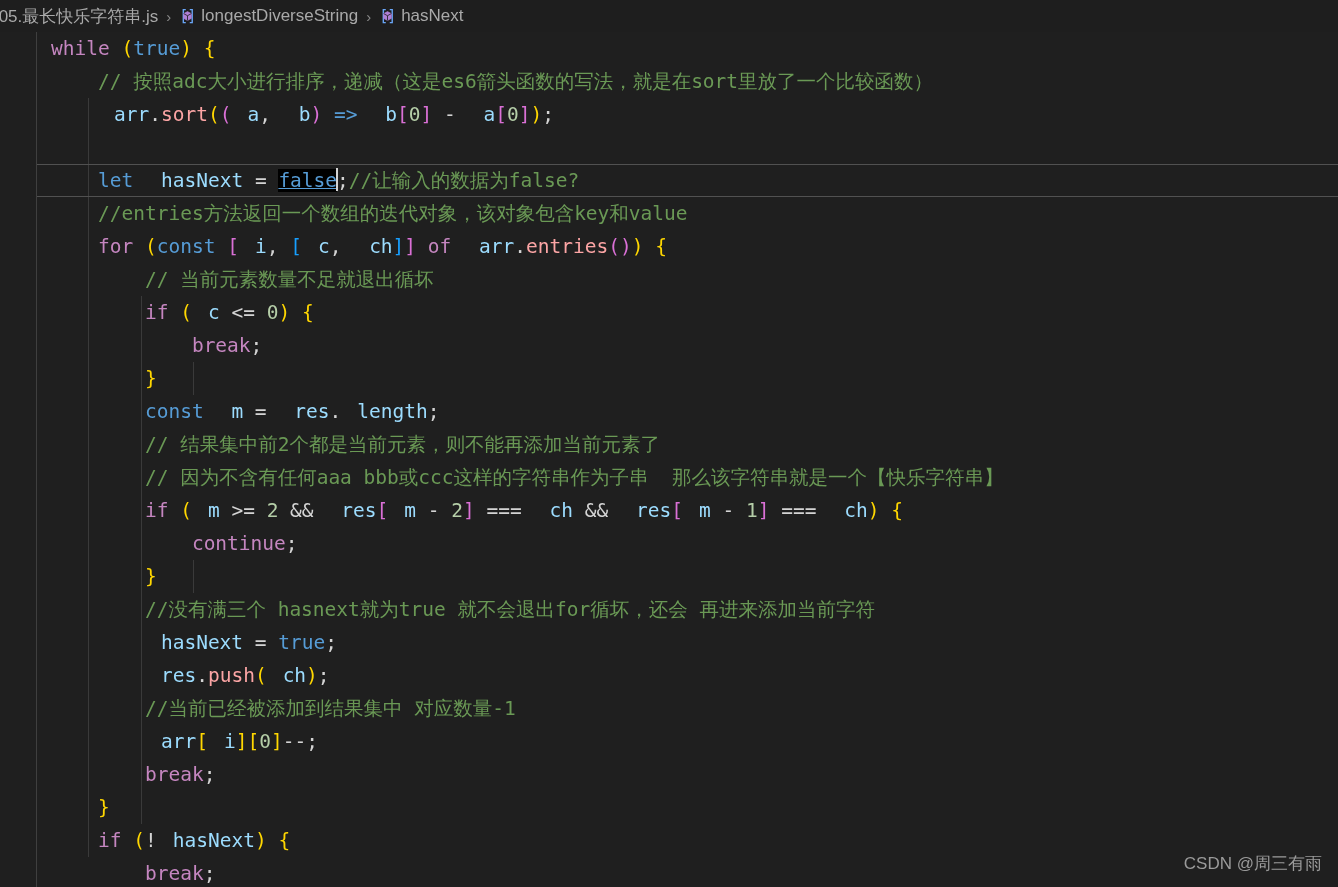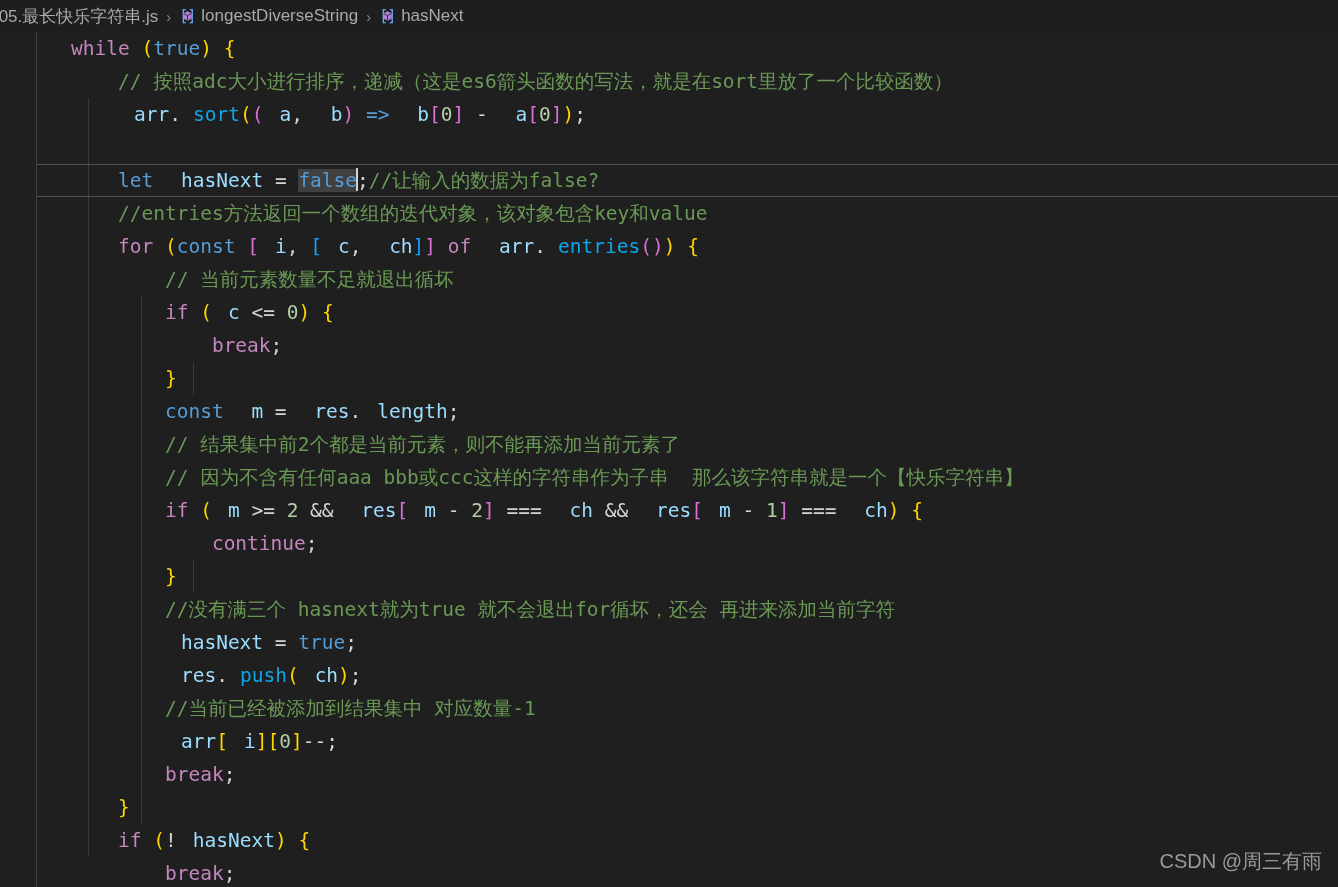--- a/index.html
+++ b/index.html
@@ -66,21 +66,20 @@
     width: 9px;
     height: 10px;
   }
 
   
   #editor {
     position: relative;
     background: #1f1f1f;
     height: 855px;
     overflow: hidden;
-    padding-left: 20px;
   }
   
   #gutter-rule {
     position: absolute;
     left: 36px;
     top: 0;
     bottom: 0;
     width: 1px;
     background: #5a5a5a;
     opacity: .55;
@@ -115,52 +114,53 @@
     right: 0;
     height: 33px;
     border-top: 1px solid #515151;
     border-bottom: 1px solid #515151;
     box-sizing: border-box;
     pointer-events: none;
     z-index: 1;
   }
   
   .sel {
-    background: #404040;
+    background: #000000;
     color: #569cd6;
+    text-decoration: underline;
   }
   .caret {
     display: inline-block;
     width: 2px;
     height: 23px;
     background: #d4d4d4;
     vertical-align: -4px;
     margin-left: -1px;
     margin-right: -1px;
   }
 
   
   .kw       { color: #c586c0; }  
   .kw2      { color: #569cd6; }  
   .var      { color: #9cdcfe; margin-left: 16px; }  
-  .fn       { color: #0ea5e9; margin-left: 12px; }  
+  .fn       { color: #fca5a5; }  
   .num      { color: #b5cea8; }
   .cmt      { color: #6a9955; }
   .p0       { color: #ffd700; }  
   .p1       { color: #da70d6; }  
   .p2       { color: #179fff; }  
   .plain    { color: #d4d4d4; }
 
   
   #watermark {
     position: absolute;
     right: 16px;
     bottom: 12px;
     font-family: "Liberation Sans", "DejaVu Sans", sans-serif;
-    font-size: 20px;
+    font-size: 17px;
     color: #9a9a9a;
     z-index: 9;
     white-space: nowrap;
   }
 </style>
 </head>
 <body>
 
 <div id="breadcrumb-bar" style="margin-left: -8px;">
     <span class="crumb">

